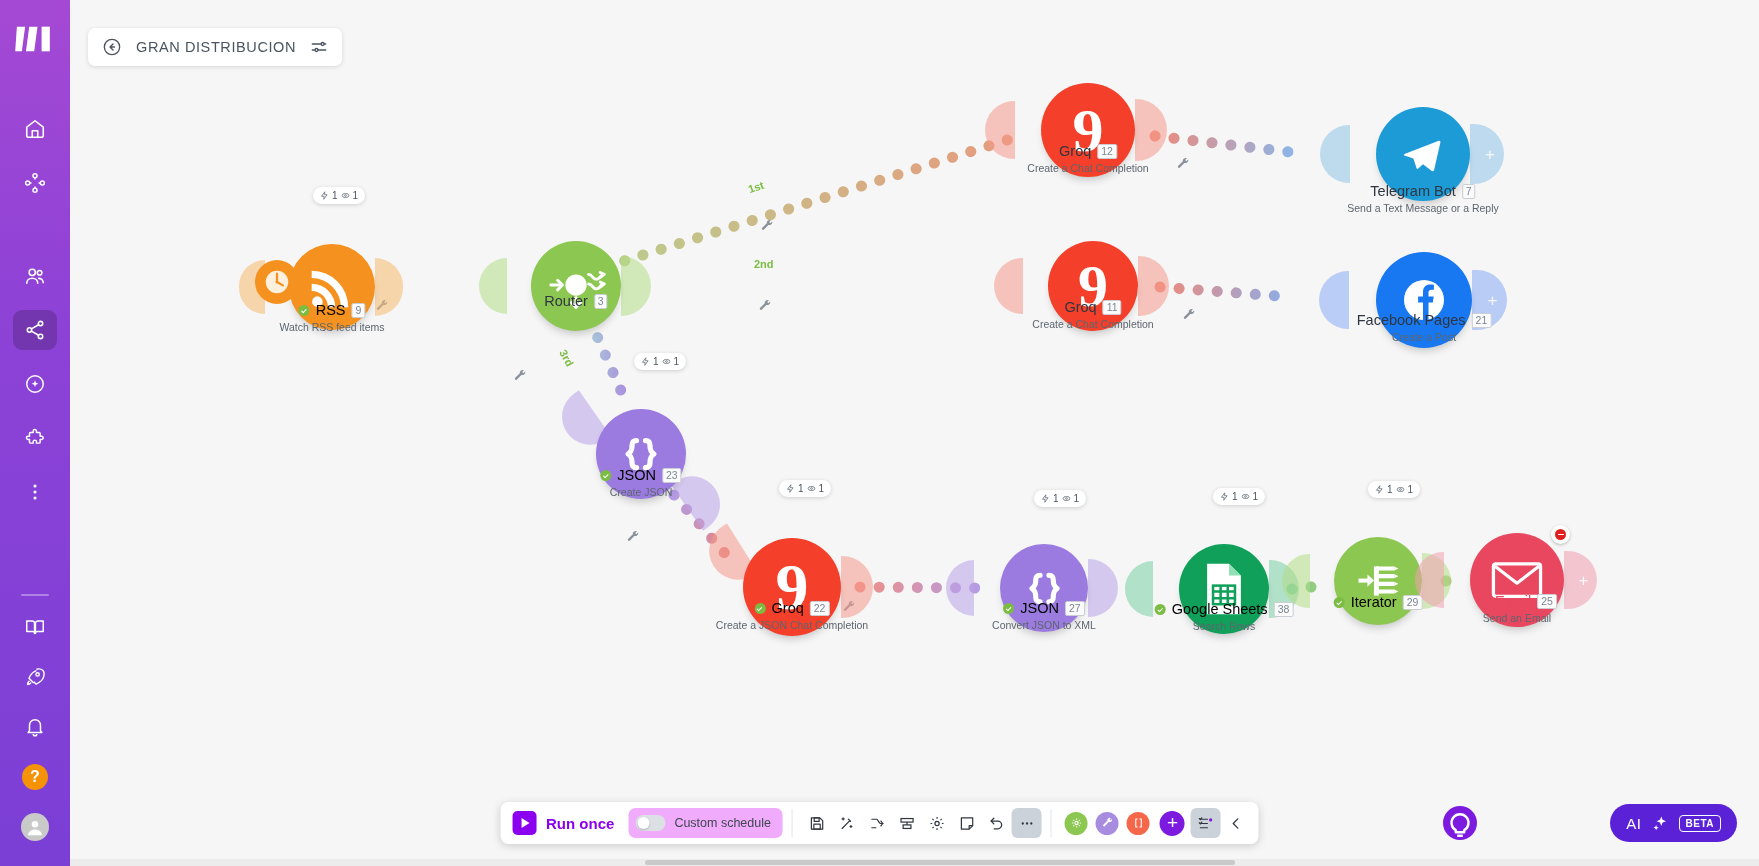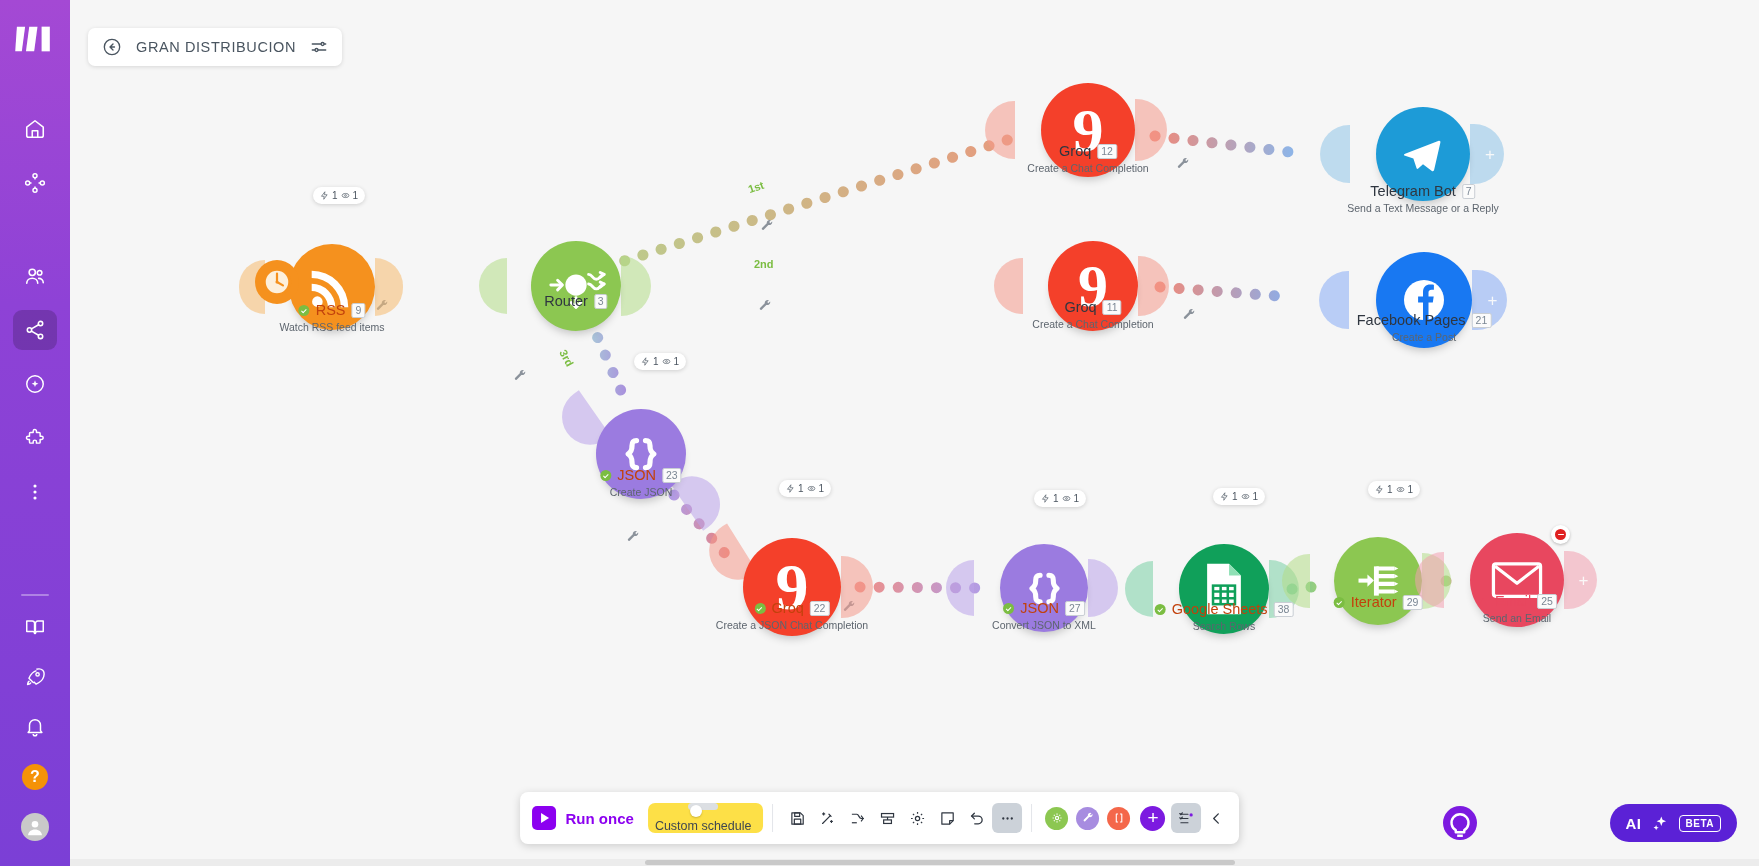--- a/index.html
+++ b/index.html
@@ -66,21 +66,21 @@
   .hm.right{ border-radius:0 999px 999px 0; display:flex;align-items:center;justify-content:center;}
   .hm .plus{ color:#fff; font-size:17px; line-height:1; margin-left:6px; opacity:.95;}
 
   
   .nlabel{
     position:absolute; left:50%; transform:translateX(-50%);
     white-space:nowrap; text-align:center;
   }
   .nl-row{ display:flex; align-items:center; justify-content:center; gap:6px; }
   .nl-name{ font-size:14.5px; font-weight:400; color:#2f3640; }
-  .nl-name.green{ color:#c2410c; }
+  .nl-name.green{ color:#000000; }
   .nl-name.red{ color:#e8475f; }
   .nl-badge{
     font-size:10.5px; color:#7b8794; border:1px solid #c9ced4; border-radius:2px;
     padding:0 3px; line-height:13px; background:#fbfbfb;
   }
   .nl-desc{ font-size:10.5px; color:#5d656e; margin-top:3px; }
   .dotok{ width:11px;height:11px;border-radius:50%;background:#7bbd42;display:inline-block;position:relative;flex:none;}
   .dotok::after{content:"";position:absolute;left:2.5px;top:4px;width:4px;height:2px;border-left:1.6px solid #fff;border-bottom:1.6px solid #fff;transform:rotate(-45deg);}
   .warn{ color:#e8475f; font-size:12px; line-height:1; }
 
@@ -103,49 +103,49 @@
   .offbadge{
     position:absolute; width:19px;height:19px;border-radius:50%;background:#fff;
     box-shadow:0 1px 3px rgba(0,0,0,.25); display:flex;align-items:center;justify-content:center;
   }
   .offbadge i{ display:block;width:11px;height:11px;border-radius:50%;background:#e02020;position:relative;}
   .offbadge i::after{content:"";position:absolute;left:2.5px;top:4.6px;width:6px;height:1.8px;background:#fff;border-radius:1px;}
 
   
   .toolbar{
     position:absolute; left:50%; transform:translateX(-50%); bottom:22px;
-    height:52px; background:#fff; border-radius:8px; box-shadow:0 2px 9px rgba(0,0,0,.17);
+    height:42px; background:#fff; border-radius:8px; box-shadow:0 2px 9px rgba(0,0,0,.17);
     display:flex; align-items:center; padding:0 8px; gap:0;
   }
   .tb-sep{ width:1px;height:28px;background:#e3e6ea; margin:0 9px; }
   .runbtn{ display:flex;align-items:center;gap:10px;padding:0 6px 0 4px;cursor:pointer;}
   .run-ico{ width:24px;height:24px;border-radius:5px;background:#8c00f0;display:flex;align-items:center;justify-content:center;}
   .run-ico:after{content:"";border-left:8px solid #fff;border-top:5.5px solid transparent;border-bottom:5.5px solid transparent;margin-left:2px;}
   .run-txt{ color:#8c00f0; font-size:15px; font-weight:700;}
-  .sched{ display:flex;align-items:center;gap:9px; background:#fde047;border-radius:7px;height:30px;padding:0 12px 0 7px;cursor:pointer;margin-left:8px;flex-direction:column;}
+  .sched{ display:flex;align-items:center;gap:9px; background:#f0abfc;border-radius:7px;height:30px;padding:0 12px 0 7px;cursor:pointer;margin-left:8px;}
   .switch{ width:30px;height:16px;border-radius:9px;background:#dcdfe3;position:relative;}
   .switch i{ position:absolute;left:2px;top:2px;width:12px;height:12px;border-radius:50%;background:#fff;box-shadow:0 1px 2px rgba(0,0,0,.2);}
   .sched-txt{ font-size:12.5px;color:#3f4750;}
   .tb-ico{ width:30px;height:30px;border-radius:6px;display:flex;align-items:center;justify-content:center;cursor:pointer;color:#2f3640;}
   .tb-ico.sel{ background:#ccd2d9; }
   .tb-ico svg{ width:17px;height:17px; }
   .round{ width:23px;height:23px;border-radius:50%;display:flex;align-items:center;justify-content:center;margin:0 4px;cursor:pointer;color:#fff;}
   .round svg{width:12px;height:12px;}
   .bigplus{ width:25px;height:25px;border-radius:50%;background:#7c1ae0;color:#fff;display:flex;align-items:center;justify-content:center;font-size:19px;line-height:0;margin:0 6px;cursor:pointer;}
 
   
   .bulb{
     position:absolute; right:282px; bottom:26px; width:34px;height:34px;border-radius:50%;
     background:#7c1ae0;display:flex;align-items:center;justify-content:center;cursor:pointer;
   }
   .aipill{
     position:absolute; right:22px; bottom:24px; height:38px; background:#5b21d6;
     border-radius:19px; display:flex;align-items:center;gap:9px;padding:0 16px;cursor:pointer;
   }
-  .aipill .ai{ color:#fff;font-size:15px;font-weight:700;letter-spacing:.5px;}
+  .aipill .ai{ color:#fff;font-size:15px;font-weight:400;letter-spacing:.5px;}
   .beta{ border:1.3px solid #fff;border-radius:4px;color:#fff;font-size:10px;font-weight:700;padding:2px 6px;letter-spacing:.5px;}
   .scrollstrip{ position:absolute;left:70px;bottom:0;right:0;height:7px;background:#ececec;}
   .scrollstrip i{ position:absolute;left:575px;top:1px;width:590px;height:5px;border-radius:3px;background:#c9c9c9;}
 </style>
 </head>
 <body>
 
 <div id="app">
 
   <div class="sidebar">

